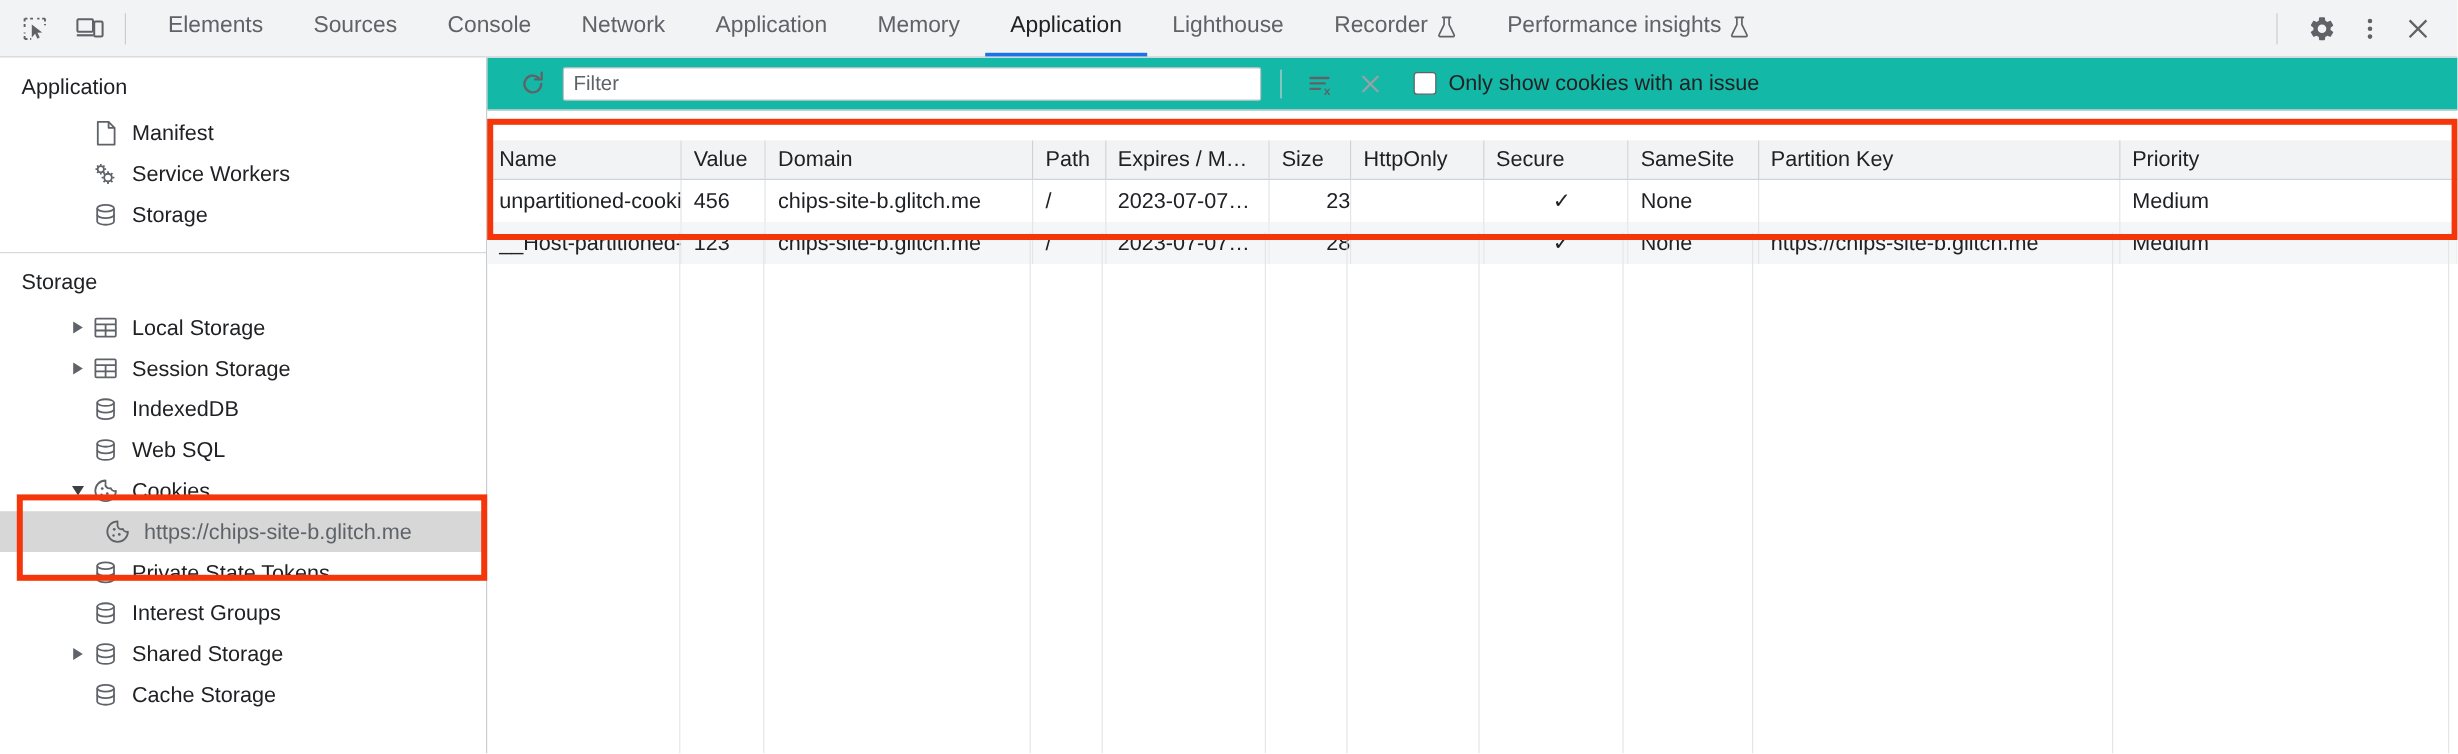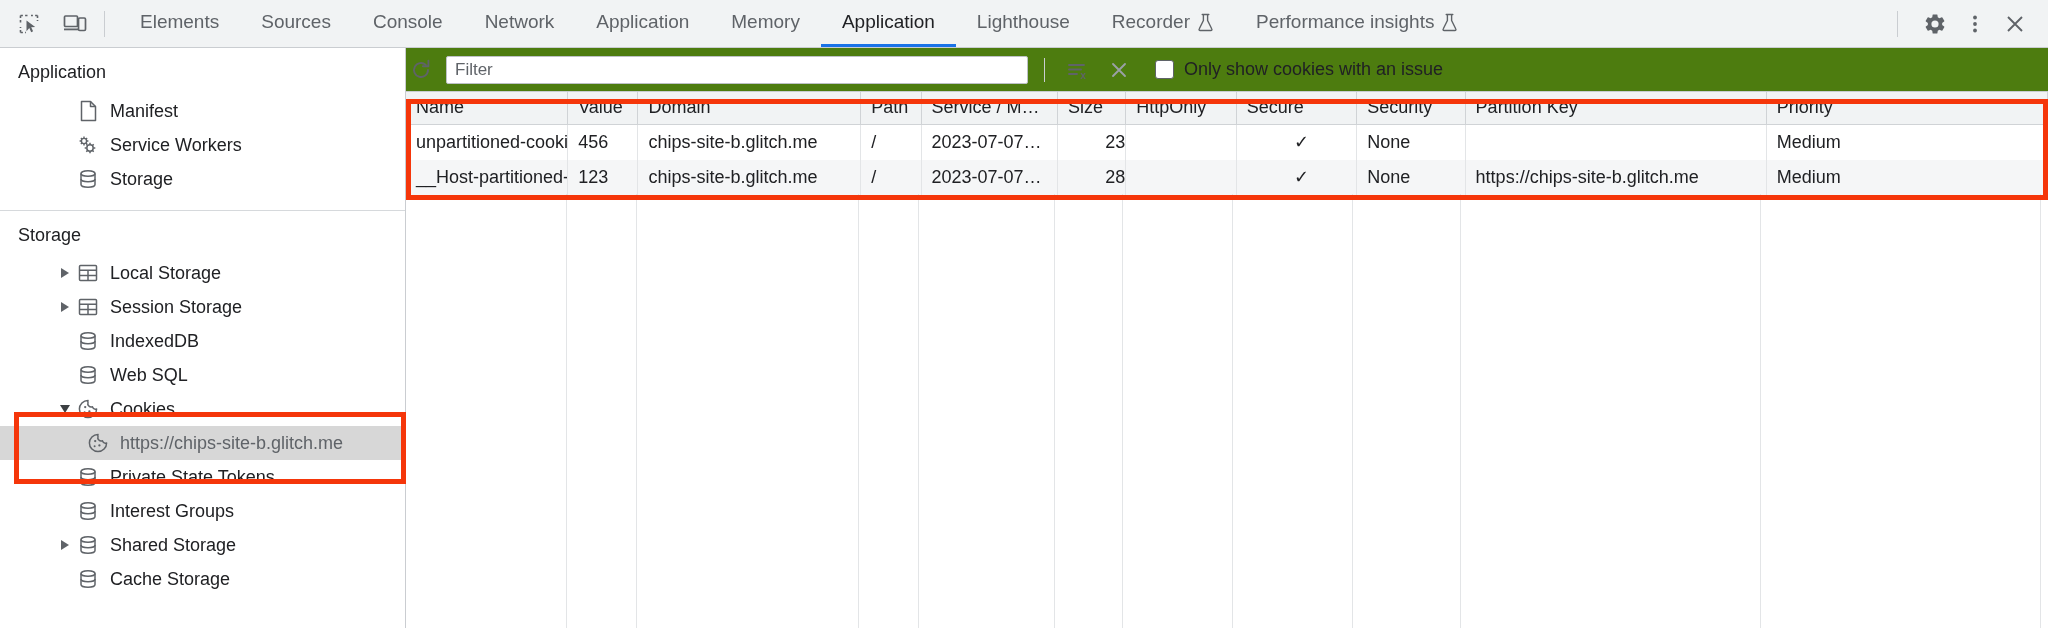--- a/index.html
+++ b/index.html
@@ -77,44 +77,44 @@
   }
   .side-item .slabel { font-size: 18px; line-height: 1; }
   .side-item.muted .slabel { color: #5f6368; }
   .tri { width: 0; height: 0; border-left: 8px solid #5f6368; border-top: 5.5px solid transparent; border-bottom: 5.5px solid transparent; }
   .tri.down { border: none; border-top: 8px solid #3c4043; border-left: 5.5px solid transparent; border-right: 5.5px solid transparent; }
 
   
   .main { flex: 1; display: flex; flex-direction: column; min-width: 0; background: #fff; }
   .filterbar {
     height: 44px; min-height: 44px;
-    background: #4d7c0f;
+    background: #14b8a6;
     border-bottom: 1px solid #cacdd1;
     display: flex; align-items: center;
-    padding: 0 10px 0 0; gap: 10px;
+    padding: 0 10px 0 23px; gap: 10px;
   }
   .refresh-btn { width: 30px; height: 30px; display: flex; align-items: center; justify-content: center; cursor: pointer; }
   .filter-input {
     flex: 0 0 auto; width: 582px; height: 28px;
     border: 1px solid #bdc1c6; border-radius: 2px;
     background: #fff; padding: 0 8px;
     font-size: 17px; color: #202124;
     font-family: "Liberation Sans", sans-serif;
     outline: none;
   }
   .filter-input::placeholder { color: #5f6368; }
   .fb-sep { width: 1px; height: 24px; background: #cacdd1; margin: 0 6px; }
   .fb-icon { width: 32px; height: 30px; display: flex; align-items: center; justify-content: center; cursor: pointer; }
   .chk-wrap { display: flex; align-items: center; gap: 10px; cursor: pointer; margin-left: 10px; }
   .chk-box { width: 19px; height: 19px; border: 1.6px solid #5f6368; border-radius: 3px; background: #fff; }
   .chk-label { font-size: 18px; color: #202124; white-space: nowrap; }
 
   
   .grid-wrap { flex: 1; position: relative; overflow: hidden; }
-  table.grid { width: 100%; border-collapse: collapse; table-layout: fixed; }
+  table.grid { width: 100%; border-collapse: collapse; table-layout: fixed; margin-top: 25px; }
   table.grid th {
     background: #f1f3f4;
     border-right: 1px solid #d0d3d6;
     border-bottom: 1px solid #d0d3d6;
     font-weight: normal; font-size: 18px; color: #202124;
     text-align: left; padding: 5px 0 6px 10px;
     height: 32px; white-space: nowrap; overflow: hidden;
   }
   table.grid td {
     border-right: 1px solid #e3e5e7;
@@ -454,25 +454,25 @@
               <col style="width: 108px;">
               <col style="width: 300px;">
               <col style="width: 280px;">
             </colgroup>
           <thead>
               <tr id="grid-head-row">
                 <th>Name</th>
                 <th>Value</th>
                 <th>Domain</th>
                 <th>Path</th>
-                <th>Service / M…</th>
+                <th>Expires / M…</th>
                 <th>Size</th>
                 <th>HttpOnly</th>
                 <th>Secure</th>
-                <th>Security</th>
+                <th>SameSite</th>
                 <th>Partition Key</th>
                 <th>Priority</th>
               </tr>
             </thead>
           <tbody id="grid-body">
               <tr class="row-even">
                 <td class="indent-name">unpartitioned-cookie</td>
                 <td>456</td>
                 <td>chips-site-b.glitch.me</td>
                 <td>/</td>

